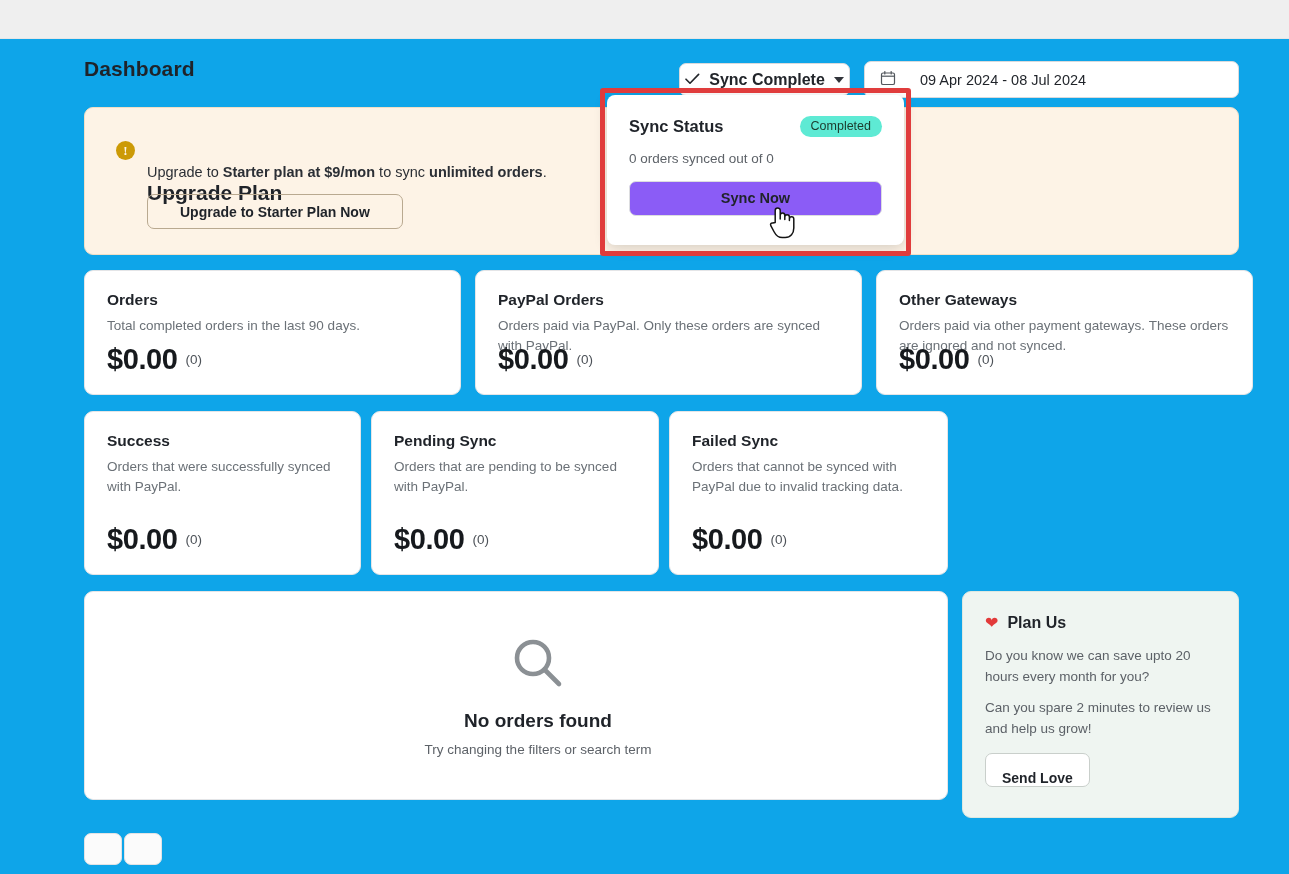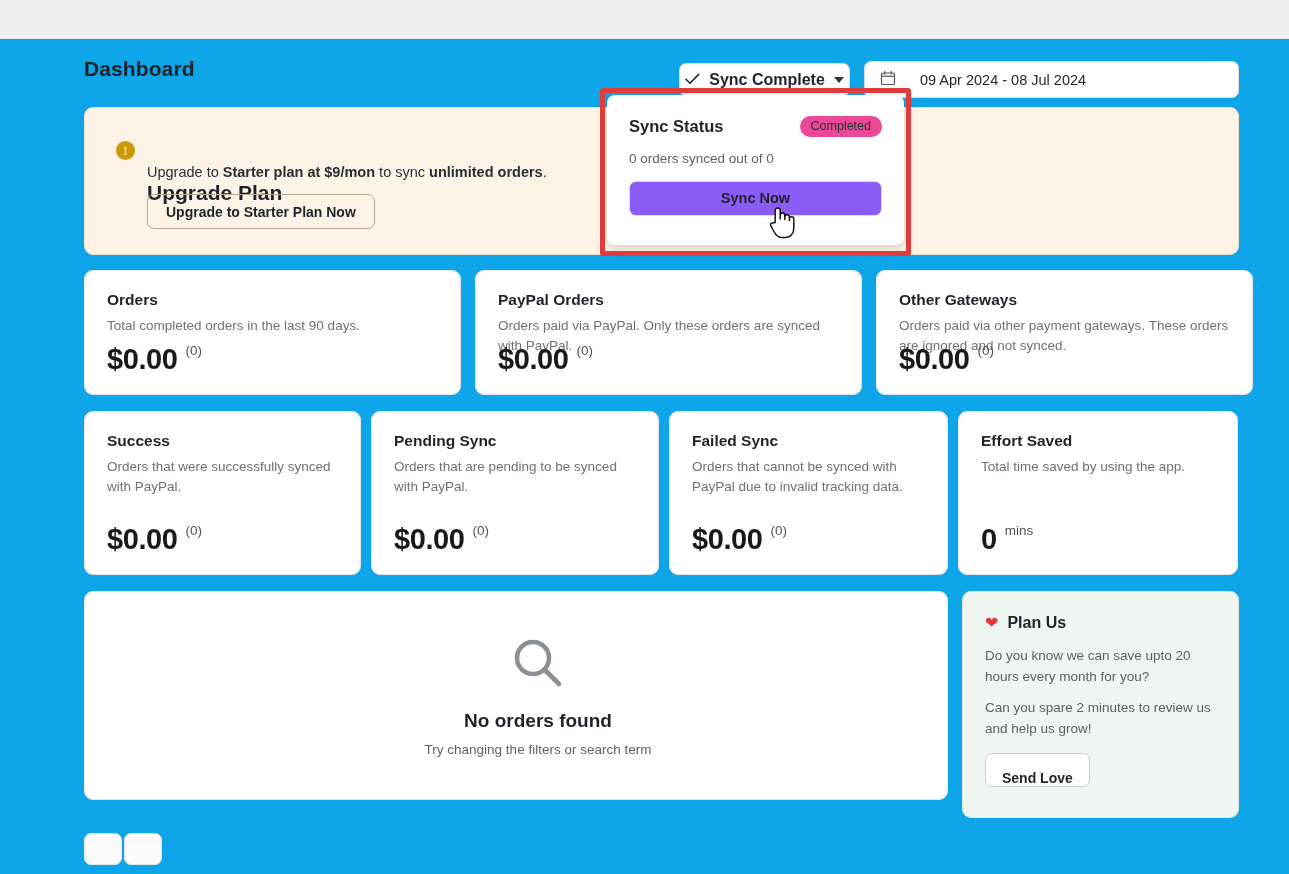--- a/index.html
+++ b/index.html
@@ -132,21 +132,21 @@
     position: absolute;
     left: 62px; top: 56px;
     font-size: 14.5px;
     color: #2b2f35;
   }
   .upgrade-sub b { font-weight: 700; }
   .upgrade-btn {
     position: absolute;
     left: 62px; top: 86px;
     height: 35px;
-    padding: 0 18px;
+    padding: 0 32px;
     background: transparent;
     border: 1px solid #b9a990;
     border-radius: 7px;
     font-family: "Liberation Sans", sans-serif;
     font-size: 14px;
     font-weight: 600;
     color: #1f2329;
     cursor: pointer;
   }
 
@@ -181,21 +181,21 @@
   .card-desc {
     font-size: 13.5px;
     line-height: 1.45;
     color: #6b7177;
   }
   .card-value-row {
     position: absolute;
     left: 22px;
     bottom: 18px;
     display: flex;
-    align-items: flex-start;
+    align-items: center;
     gap: 8px;
   }
   .card-value {
     font-size: 29px;
     font-weight: 700;
     letter-spacing: -.4px;
     color: #16191d;
   }
   .card-value-sub {
     font-size: 13.5px;
@@ -301,21 +301,21 @@
     display: flex;
     align-items: center;
     justify-content: space-between;
   }
   .sync-pop-title {
     font-size: 16.5px;
     font-weight: 600;
     color: #1f2329;
   }
   .badge-completed {
-    background: #ec4899;
+    background: #5eead4;
     color: #1c3a2c;
     font-size: 12.5px;
     border-radius: 11px;
     padding: 4px 11px;
     line-height: 1;
   }
   .sync-pop-sub {
     margin-top: 14px;
     font-size: 13.5px;
     color: #5d6268;
@@ -439,28 +439,20 @@
         </div>
       </div>
       <div class="card">
         <div class="card-title">Failed Sync</div>
         <div class="card-desc">Orders that cannot be synced with PayPal due to invalid tracking data.</div>
         <div class="card-value-row">
           <span class="card-value">$0.00</span>
           <span class="card-value-sub">(0)</span>
         </div>
       </div>
-      <div class="card">
-        <div class="card-title">Effort Saved</div>
-        <div class="card-desc">Total time saved by using the app.</div>
-        <div class="card-value-row">
-          <span class="card-value">0</span>
-          <span class="card-value-sub">mins</span>
-        </div>
-      </div>
     </div>
 
     <div class="bottom-row">
       <div class="orders-panel">
         <span>
           <svg width="58" height="58" viewBox="0 0 58 58" fill="none">
             <circle cx="24" cy="24" r="16" stroke="#8b9094" stroke-width="4.6"></circle>
             <path d="M35.5 35.5 L50 50" stroke="#8b9094" stroke-width="4.6" stroke-linecap="round"></path>
           </svg>
         </span>

